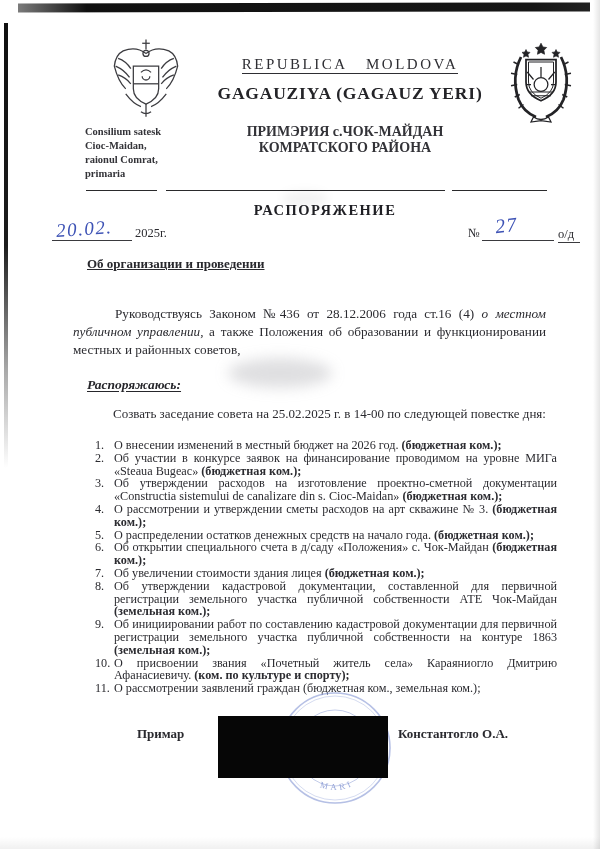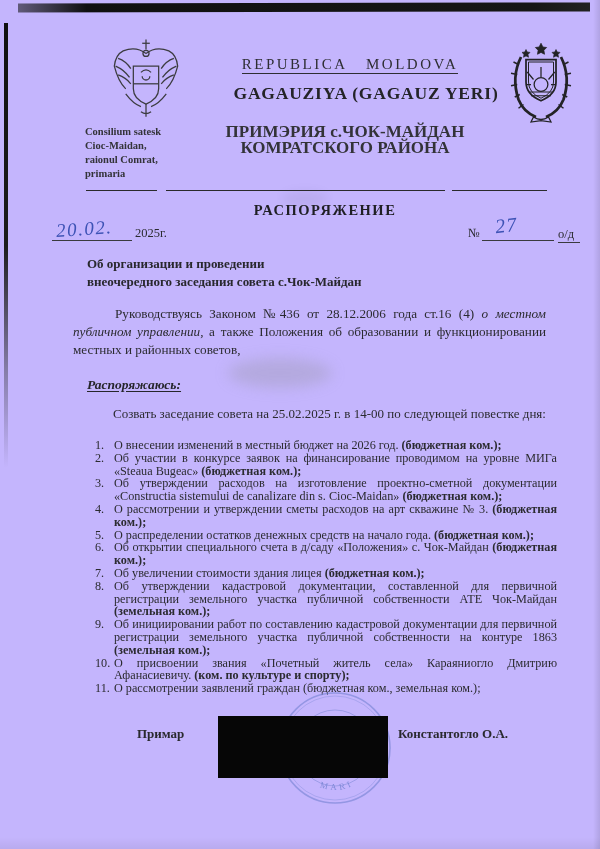--- a/index.html
+++ b/index.html
@@ -1,56 +1,56 @@
 <!DOCTYPE html>
 <html><head>
 <meta charset="utf-8">
 <style>
   html,body{margin:0;padding:0;background:#e8e8e6;}
   .page{
     position:relative;width:600px;height:849px;margin:0 auto;
-    background:#c4b5fd;overflow:hidden;
+    background:#ffffff;overflow:hidden;
     font-family:"Liberation Serif", serif;color:#2b2b30;
   }
   .abs{position:absolute;}
   
   .scan-top{left:18px;top:3px;width:572px;height:9px;
     background:linear-gradient(to right, rgba(15,15,15,.55), #101010 12%, #161616 90%, #222);
     transform:rotate(-.12deg);}
   .scan-left{left:4px;top:23px;width:4px;height:445px;
     background:linear-gradient(to bottom,#101010 0%,#1c1c1c 50%,rgba(40,40,40,.4) 78%,rgba(60,60,60,0) 100%);}
   .edge-right{right:0;top:0;width:7px;height:849px;
     background:linear-gradient(to left, rgba(0,0,0,.10), rgba(0,0,0,0));}
   .edge-bottom{left:0;bottom:0;width:600px;height:12px;
     background:linear-gradient(to top, rgba(0,0,0,.06), rgba(0,0,0,0));}
   .smudge{background:rgba(140,140,148,.28);filter:blur(7px);border-radius:50%;}
   .smudge-light{background:rgba(0,0,0,.05);filter:blur(5px);border-radius:50%;}
   
   .republica{left:200px;top:56px;width:300px;text-align:center;font-size:15px;
     letter-spacing:2.5px;word-spacing:13px;color:#2e2e33;}
   .republica span{border-bottom:1.4px solid #2e2e33;padding-bottom:1px;}
-  .gagauziya{left:166px;top:83px;width:400px;text-align:center;font-weight:bold;
+  .gagauziya{left:150px;top:83px;width:400px;text-align:center;font-weight:bold;
     font-size:17.5px;letter-spacing:.8px;color:#242428;}
   .org{font-weight:bold;color:#333338;}
   .org div{white-space:nowrap;}
   .org-left{left:85px;top:125px;font-size:10.5px;line-height:14px;}
-  .org-center{left:195px;top:124px;width:300px;text-align:center;font-size:17px;line-height:15.5px;}
+  .org-center{left:195px;top:124px;width:300px;text-align:center;font-size:14px;line-height:15.5px;}
   .org-right{left:472px;top:126px;font-size:10.5px;line-height:14.5px;}
   .rule{height:0;border-top:1.6px solid #2a2a2c;}
   
   .doc-title{left:100px;top:202px;width:450px;text-align:center;font-weight:bold;
     font-size:14.5px;letter-spacing:1.5px;color:#1f1f24;}
   .handwriting{font-style:italic;color:#3d52b5;font-size:19px;letter-spacing:1.5px;}
   .hw-date{left:56px;top:218px;transform:rotate(-4deg);}
   .hw-num{left:495px;top:214px;font-size:20px;transform:rotate(-7deg);}
   .underline-seg{height:0;border-top:1.1px solid #3a3a3e;}
   .typed{font-size:12.5px;color:#2b2b30;}
   .num-suffix{border-bottom:1.1px solid #3a3a3e;padding-right:6px;padding-bottom:1px;}
   
-  .subject{left:87px;top:255px;font-weight:bold;font-size:13px;line-height:17.5px;color:#28282d;}
+  .subject{left:87px;top:255px;font-weight:bold;font-size:13px;line-height:17.5px;color:#28282d;text-decoration:underline;}
   .preamble{left:73px;top:305px;width:473px;text-align:justify;
     font-size:13.2px;line-height:18px;text-indent:42px;}
   .order-word{left:87px;top:377px;font-weight:bold;font-style:italic;font-size:13.5px;
     text-decoration:underline;text-underline-offset:2px;color:#26262b;text-align:center;}
   .convocation{left:87px;top:405px;width:460px;text-align:justify;
     font-size:13px;line-height:17px;text-indent:26px;}
   
   .agenda{left:95px;top:439px;width:462px;font-size:12.2px;line-height:12.8px;color:#2b2b30;}
   .agenda-item{display:flex;}
   .agenda-num{width:19px;flex:none;}
@@ -133,21 +133,20 @@
   <div class="abs underline-seg" style="left:52px;top:240px;width:80px;"></div>
   <div class="abs typed" style="left:135px;top:226px;">2025г.</div>
 
   <div class="abs typed" style="left:468px;top:226px;">№</div>
   <div class="abs underline-seg" style="left:482px;top:240px;width:72px;"></div>
   <div class="abs handwriting hw-num">27</div>
   <div class="abs typed" style="left:558px;top:227px;"><span class="num-suffix">о/д</span></div>
 
   <div class="abs subject">
     <div>Об организации и проведении</div>
-    <div>внеочередного заседания совета с.Чок-Майдан</div>
   </div>
 
   <div class="abs preamble"><span>Руководствуясь  Законом №436 от 28.12.2006 года ст.16 (4)  </span><span style="font-style: italic;">о местном публичном управлении</span><span>,  а  также   Положения  об  образовании  и функционировании  местных и районных советов,</span></div>
 
   <div class="abs smudge" style="left:228px;top:358px;width:104px;height:30px;"></div>
   <div class="abs order-word">Распоряжаюсь:</div>
 
   <div class="abs convocation">Созвать заседание совета на 25.02.2025 г. в 14-00 по следующей повестке дня:</div>
 
   <div class="abs agenda">

